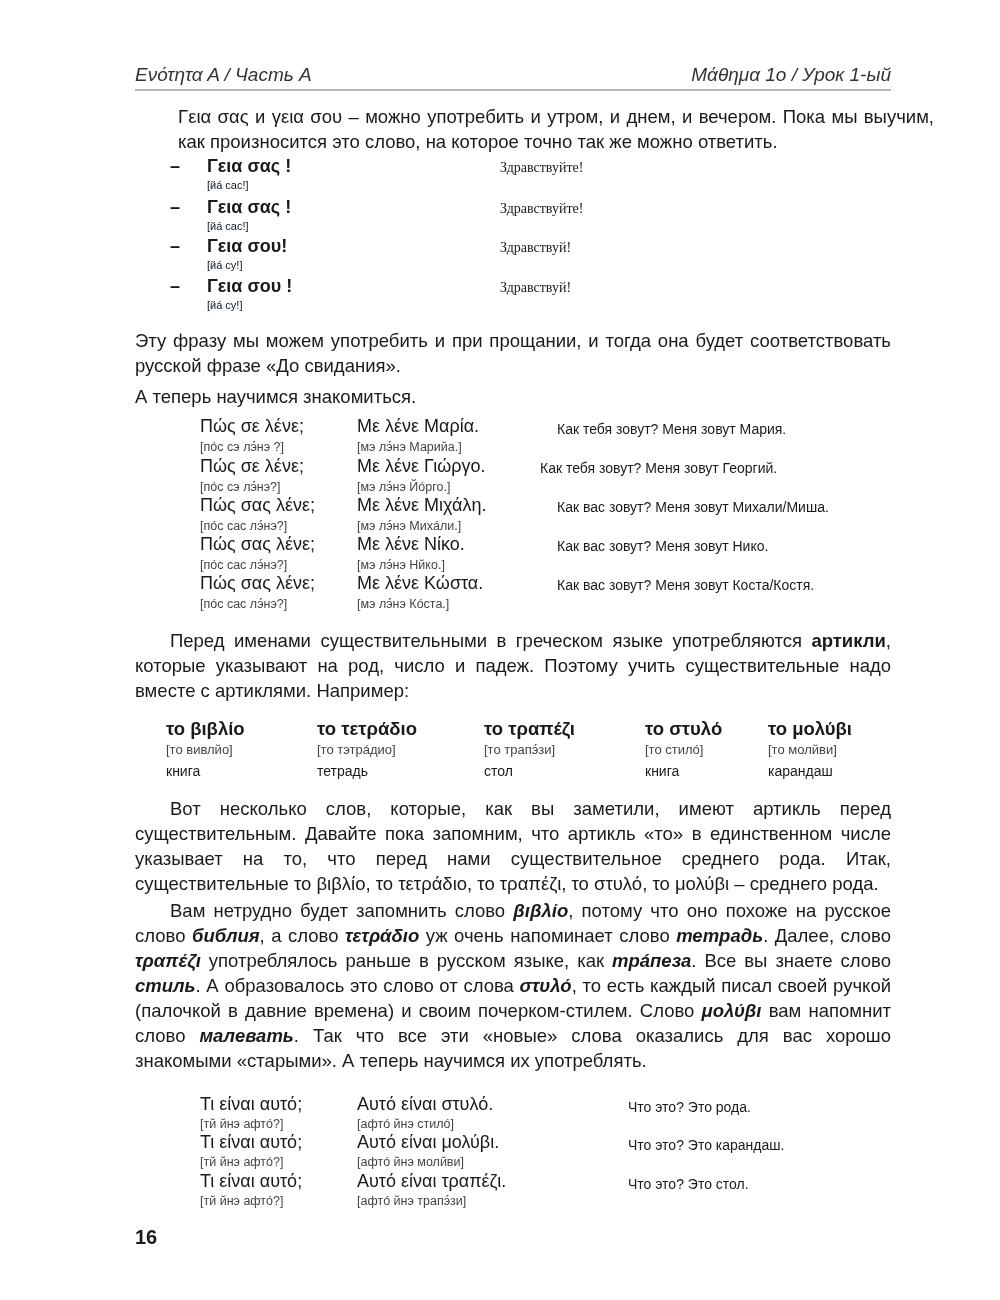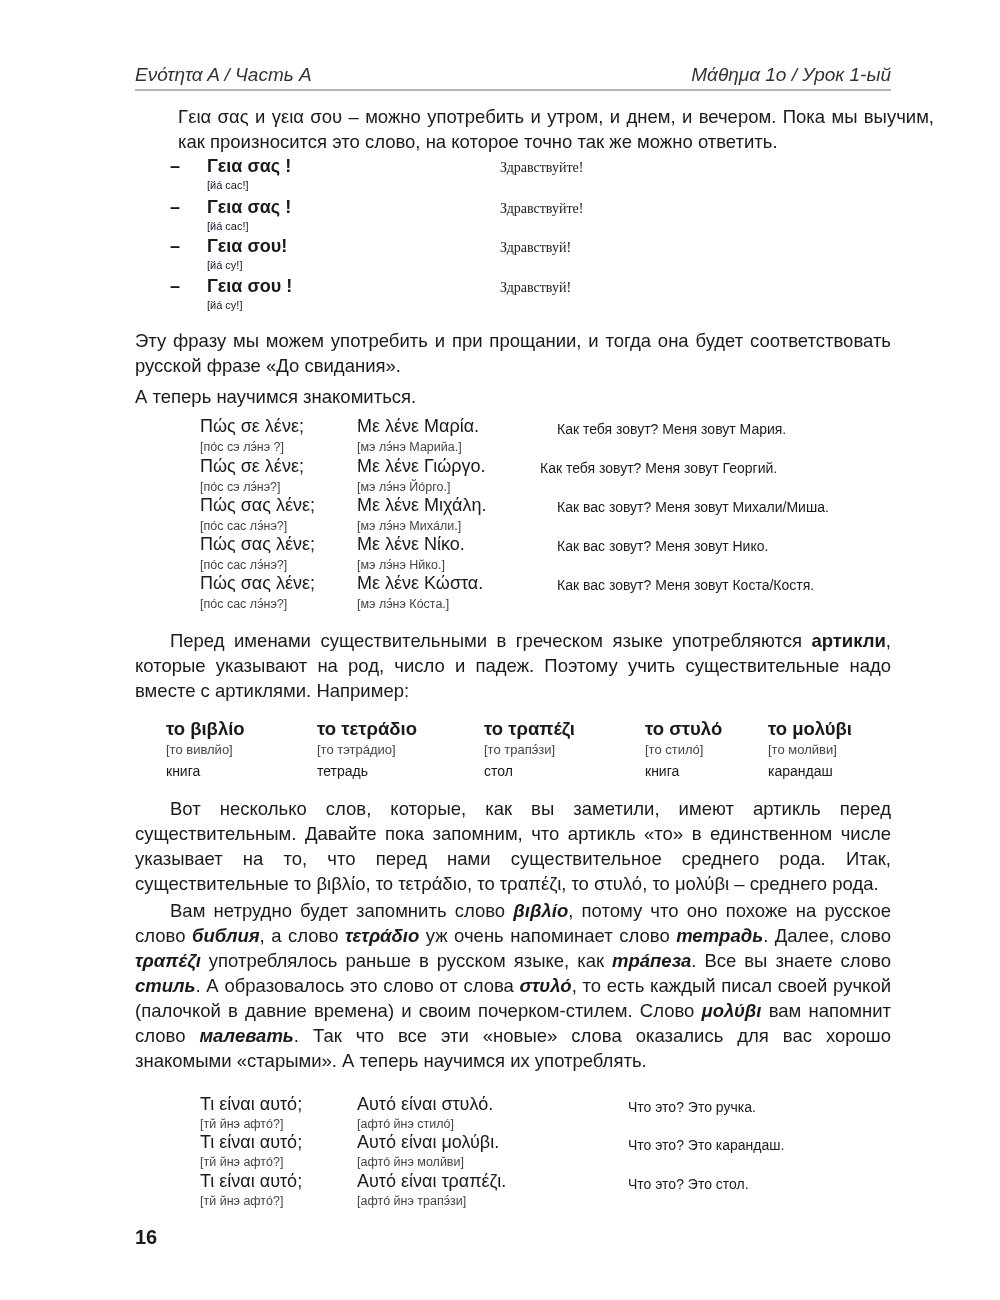--- a/index.html
+++ b/index.html
@@ -120,21 +120,21 @@
 
 <p class="p indent abs" style="left:135px; top:796px; width:756px;">Вот несколько слов, которые, как вы заметили, имеют артикль перед существительным. Давайте пока запомним, что артикль «то» в единственном числе указывает на то, что перед нами существительное среднего рода. Итак, существительные το βιβλίο, το τετράδιο, το τραπέζι, το στυλό, το μολύβι – среднего рода.</p>
 
 <p class="p indent abs" style="left:135px; top:898px; width:756px;"><span>Вам нетрудно будет запомнить слово </span><span class="bi">βιβλίο</span><span>, потому что оно похоже на русское слово </span><span class="bi">библия</span><span>, а слово </span><span class="bi">τετράδιο</span><span> уж очень напоминает слово </span><span class="bi">тетрадь</span><span>. Далее, слово </span><span class="bi">τραπέζι</span><span> употреблялось раньше в русском языке, как </span><span class="bi">трáпеза</span><span>. Все вы знаете слово </span><span class="bi">стиль</span><span>. А образовалось это слово от слова </span><span class="bi">στυλό</span><span>, то есть каждый писал своей ручкой (палочкой в давние времена) и своим почерком-стилем. Слово </span><span class="bi">μολύβι</span><span> вам напомнит слово </span><span class="bi">малевать</span><span>. Так что все эти «новые» слова оказались для вас хорошо знакомыми «старыми». А теперь научимся их употреблять.</span></p>
 
 <div class="abs" style="left:200px; top:1094px; width:700px; height:125px;">
   <span class="row-gr" style="left:0; top:0">Τι είναι αυτό;</span>
   <span class="row-tr" style="left:0; top:23px">[тй йнэ афтó?]</span>
   <span class="row-gr" style="left:157px; top:0">Αυτό είναι στυλό.</span>
   <span class="row-tr" style="left:157px; top:23px">[афтó йнэ стилó]</span>
-  <span class="row-ru" style="left:428px; top:5px">Что это? Это ручка.</span>
+  <span class="row-ru" style="left:428px; top:5px">Что это? Это рода.</span>
 
   <span class="row-gr" style="left:0; top:38px">Τι είναι αυτό;</span>
   <span class="row-tr" style="left:0; top:61px">[тй йнэ афтó?]</span>
   <span class="row-gr" style="left:157px; top:38px">Αυτό είναι μολύβι.</span>
   <span class="row-tr" style="left:157px; top:61px">[афтó йнэ молйви]</span>
   <span class="row-ru" style="left:428px; top:43px">Что это? Это карандаш.</span>
 
   <span class="row-gr" style="left:0; top:77px">Τι είναι αυτό;</span>
   <span class="row-tr" style="left:0; top:100px">[тй йнэ афтó?]</span>
   <span class="row-gr" style="left:157px; top:77px">Αυτό είναι τραπέζι.</span>

